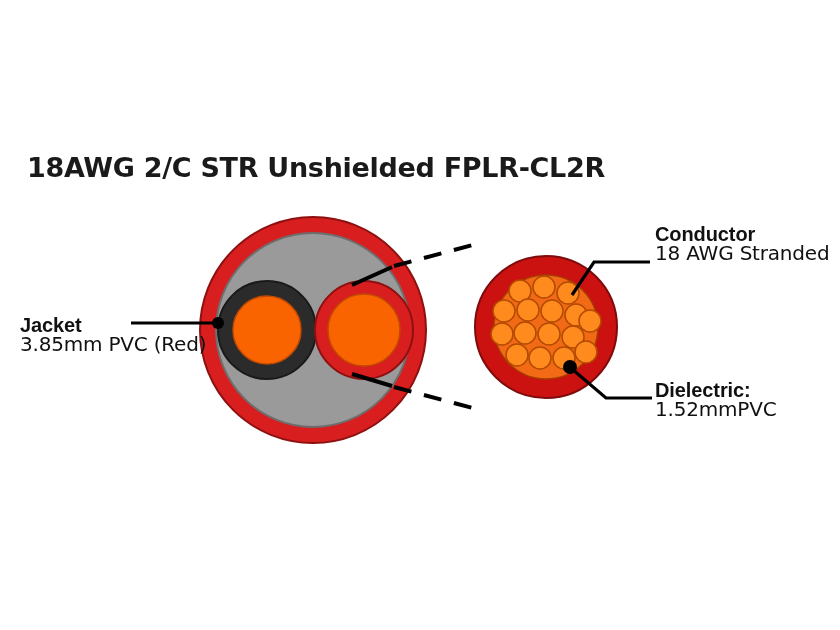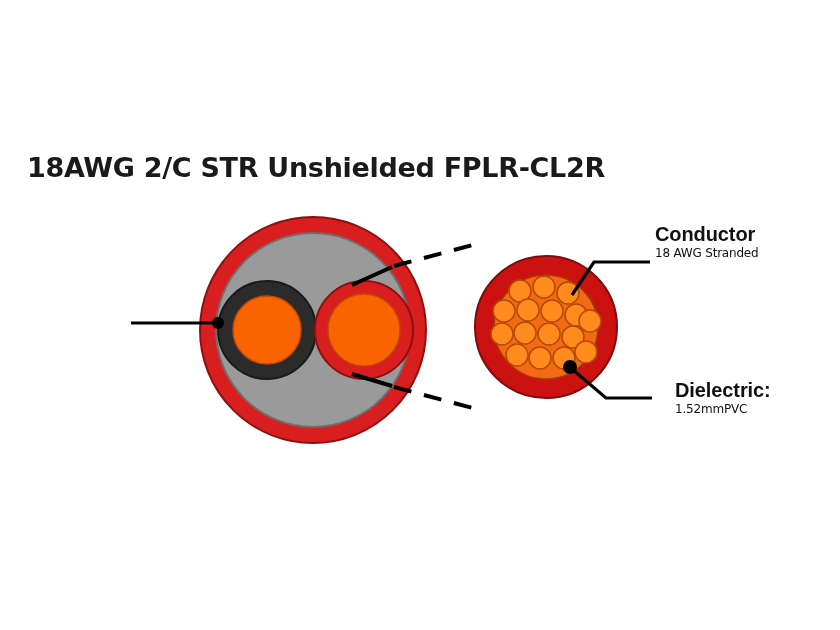--- a/index.html
+++ b/index.html
@@ -52,40 +52,39 @@
   .callout .title-line {
     font-family: Liberation Sans, sans-serif;
     font-weight: bold;
     font-size: 20px;
     line-height: 19px;
     letter-spacing: -0.1px;
   }
   .callout .sub-line {
     font-family: "DejaVu Sans", sans-serif;
     font-weight: normal;
-    font-size: 12px;
+    font-size: 20px;
     line-height: 19px;
     letter-spacing: -0.2px;
   }
 
   #callout-jacket {
     left: 20px;
     top: 316px;
     text-align: left;
   }
   #callout-conductor {
     left: 655px;
     top: 225px;
     text-align: left;
   }
   #callout-dielectric {
     left: 655px;
     top: 381px;
     text-align: left;
-    margin-left: 20px;
   }
 </style>
 </head>
 <body>
 
 <div id="diagram-root">
 
   <div id="diagram-title">18AWG 2/C STR Unshielded FPLR-CL2R</div>
 
   <svg id="diagram-svg" viewBox="0 0 840 630">
@@ -150,20 +149,24 @@
       <path d="M 131 323 L 216 323" fill="none" stroke="#000000" stroke-width="3.2"></path>
       <circle cx="218" cy="323" r="6" fill="#000000"></circle>
 
       <path d="M 572 295 L 594 262 L 650 262" fill="none" stroke="#000000" stroke-width="3.2" stroke-linejoin="miter"></path>
 
       <circle cx="570" cy="367" r="7" fill="#000000"></circle>
       <path d="M 572 369 L 606 398 L 652 398" fill="none" stroke="#000000" stroke-width="3.2" stroke-linejoin="miter"></path>
     </g>
   </svg>
 
+  <div class="callout" id="callout-jacket">
+    <div class="title-line">Jacket</div>
+    <div class="sub-line">3.85mm PVC (Red)</div>
+  </div>
 
   <div class="callout" id="callout-conductor">
     <div class="title-line">Conductor</div>
     <div class="sub-line">18 AWG Stranded</div>
   </div>
 
   <div class="callout" id="callout-dielectric">
     <div class="title-line">Dielectric:</div>
     <div class="sub-line">1.52mmPVC</div>
   </div>

